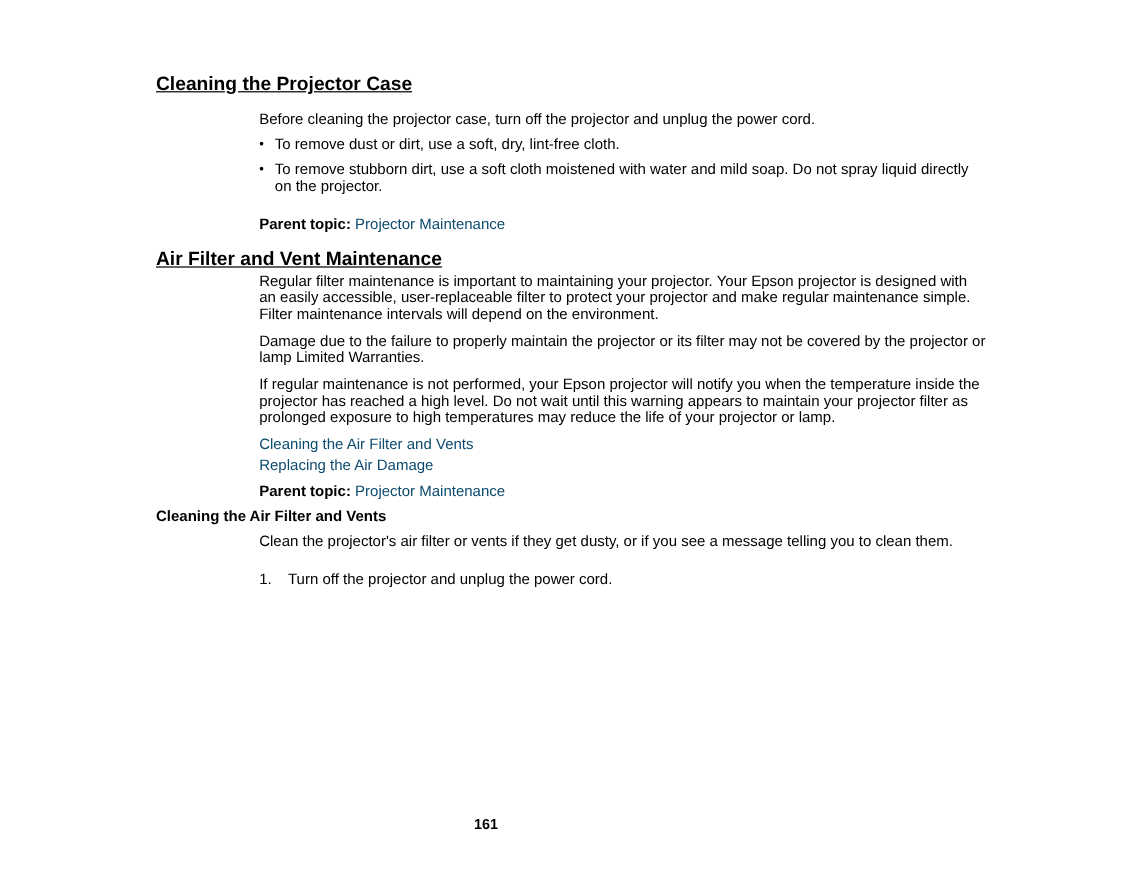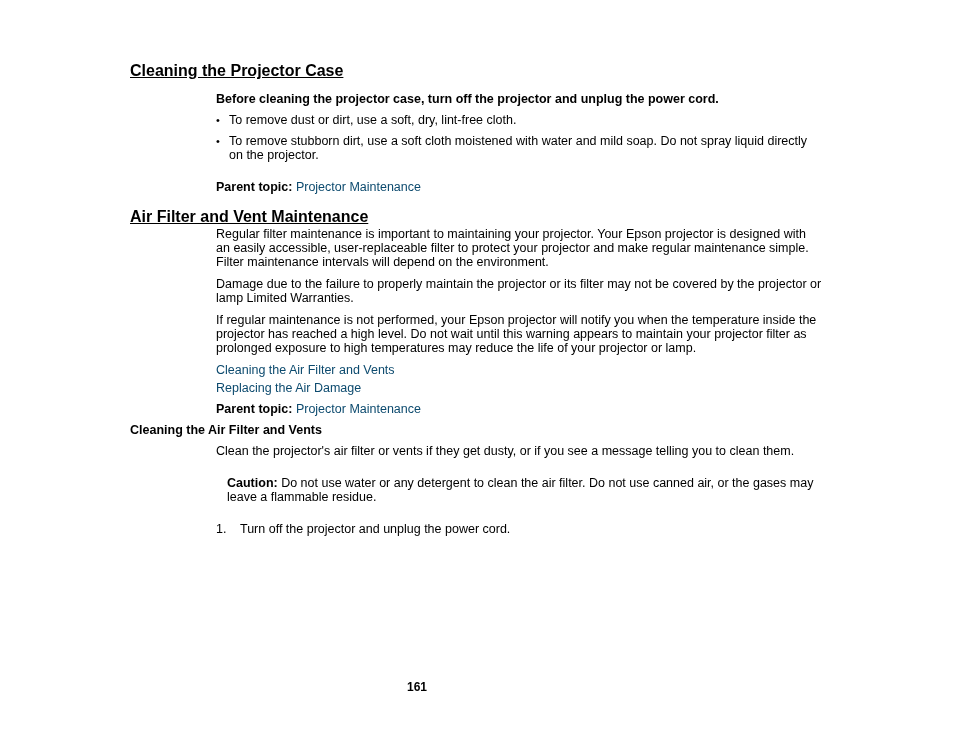--- a/index.html
+++ b/index.html
@@ -32,21 +32,21 @@
     line-height: 14px;
     font-weight: bold;
     color: #000000;
   }
   .content {
     margin-left: 216px;
     width: 606px;
     font-size: 12.5px;
     line-height: 14px;
   }
-  .para { margin: 12px 0 7px 0; font-weight: bold; }
+  .para { margin: 12px 0 7px 0; }
   .para-wide { margin: 0 0 8px 0; }
   .bullet-row {
     display: flex;
     align-items: flex-start;
     margin: 0 0 7px 0;
   }
   .bullet-row .marker {
     width: 13px;
     flex: 0 0 13px;
     font-size: 11px;
@@ -75,21 +75,21 @@
     margin: 0;
   }
   .step-row .step-num {
     width: 24px;
     flex: 0 0 24px;
   }
   .step-row .step-text { flex: 1; }
   .page-number {
     position: absolute;
     top: 680px;
-    left: 12px;
+    left: 0;
     width: 810px;
     text-align: center;
     font-size: 12px;
     font-weight: bold;
     color: #000000;
   }
 </style>
 </head>
 <body>
 
@@ -134,23 +134,20 @@
       <span class="bold">Parent topic:</span>
       <a class="doc-link">Projector Maintenance</a>
     </div>
   </div>
 
   <div class="h3">Cleaning the Air Filter and Vents</div>
 
   <div class="content">
     <div class="intro-line">Clean the projector's air filter or vents if they get dusty, or if you see a message telling you to clean them.</div>
 
-    <div class="caution">
-      <span class="bold">Caution:</span><span> Do not use water or any detergent to clean the air filter. Do not use canned air, or the gases may leave a flammable residue.</span>
-    </div>
 
     <div class="step-row">
       <span class="step-num">1.</span>
       <span class="step-text">Turn off the projector and unplug the power cord.</span>
     </div>
   </div>
 
 </div>
 
 <div class="page-number">161</div>

